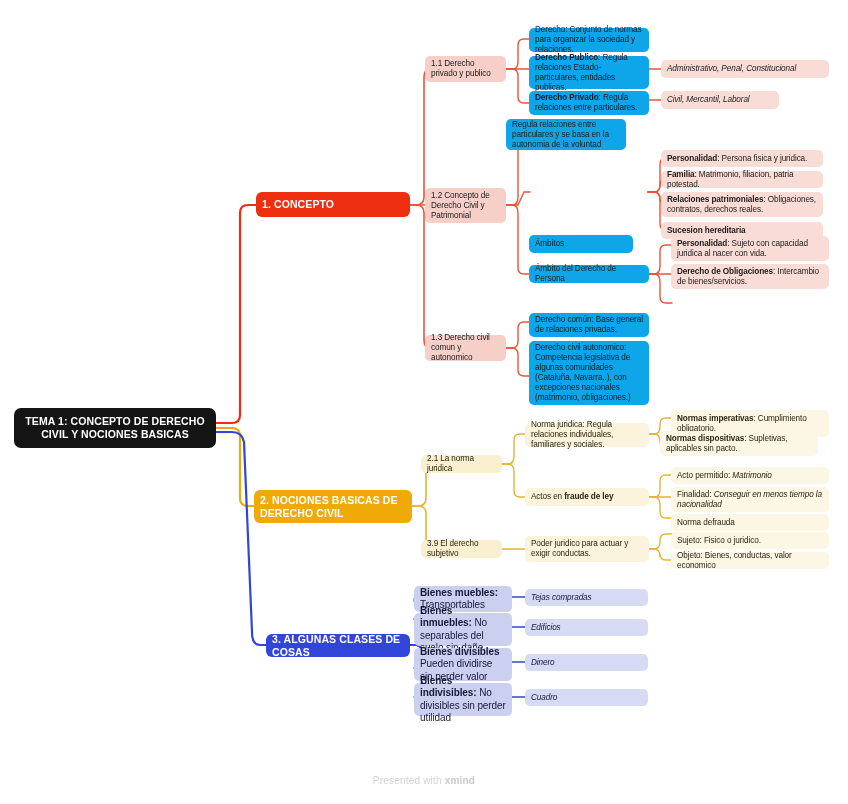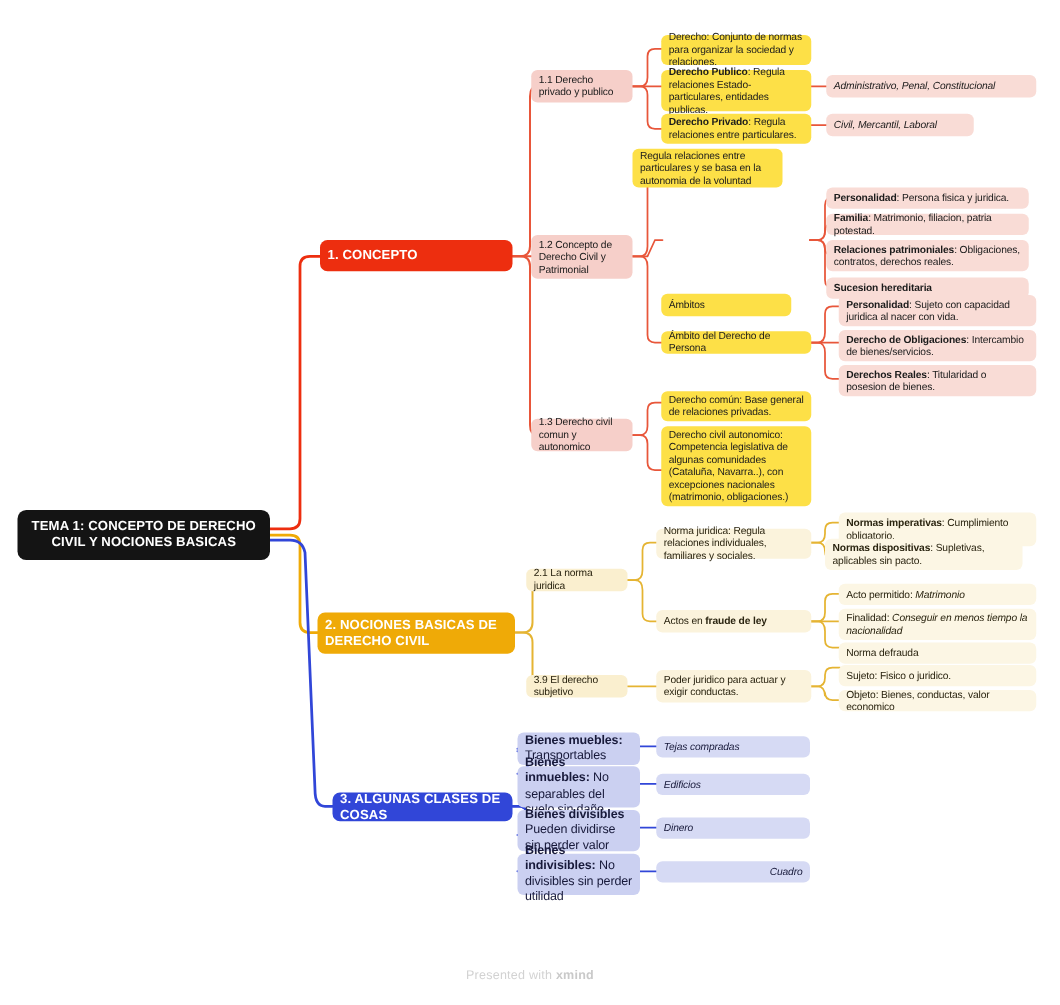--- a/index.html
+++ b/index.html
@@ -51,21 +51,21 @@
     color: #ffffff;
     border-radius: 6px;
     letter-spacing: 0.1px;
   }
   .main.red    { background: #ED2E0F; }
   .main.yellow { background: #EFAA07; }
   .main.blue   { background: #3146D8; }
 
   
   .n-red  { background: #F6CFC9; color: #1b1b1b; font-size: 8.2px; }
-  .n-red2 { background: #fde047; color: #1b1b1b; font-size: 8.2px; }
+  .n-red2 { background: #0ea5e9; color: #1b1b1b; font-size: 8.2px; }
   .n-red3 { background: #F9DCD6; color: #1b1b1b; font-size: 8.2px; }
 
   
   .n-yel  { background: #FAEFCF; color: #2a2410; font-size: 8.2px; }
   .n-yel2 { background: #FBF3DC; color: #2a2410; font-size: 8.2px; }
   .n-yel3 { background: #FCF6E4; color: #2a2410; font-size: 8.2px; }
 
   
   .n-blu  { background: #CBD0F1; color: #17193a; font-size: 10px; }
   .n-blu2 { background: #D6DAF4; color: #17193a; font-size: 8.2px; }
@@ -226,23 +226,20 @@
   </div>
 
   <div class="node n-red3" style="left:671px; top:236px; width:158px; height:25px;">
     <span><b>Personalidad</b><span>: Sujeto con capacidad juridica al nacer con vida.</span></span>
   </div>
 
   <div class="node n-red3" style="left:671px; top:264px; width:158px; height:25px;">
     <span><b>Derecho de Obligaciones</b><span>: Intercambio de bienes/servicios.</span></span>
   </div>
 
-  <div class="node n-red3" style="left:671px; top:292px; width:158px; height:25px;">
-    <span><b>Derechos Reales</b><span>: Titularidad o posesion de bienes.</span></span>
-  </div>
 
   <div class="node n-red" style="left:425px; top:335px; width:81px; height:26px;">
     <span>1.3 Derecho civil comun y autonomico</span>
   </div>
 
   <div class="node n-red2" style="left:529px; top:313px; width:120px; height:24px;">
     <span>Derecho común: Base general de relaciones privadas.</span>
   </div>
 
   <div class="node n-red2" style="left:529px; top:341px; width:120px; height:64px;">
@@ -314,21 +311,21 @@
   <div class="node n-blu" style="left:414px; top:648px; width:98px; height:33px;">
     <span><b>Bienes divisibles</b><span> Pueden dividirse sin perder valor</span></span>
   </div>
   <div class="node n-blu2" style="left:525px; top:654px; width:123px; height:17px;">
     <span style="font-style:italic;">Dinero</span>
   </div>
 
   <div class="node n-blu" style="left:414px; top:683px; width:98px; height:33px;">
     <span><b>Bienes indivisibles:</b><span> No divisibles sin perder utilidad</span></span>
   </div>
-  <div class="node n-blu2" style="left:525px; top:689px; width:123px; height:17px;text-align:right;">
+  <div class="node n-blu2" style="left:525px; top:689px; width:123px; height:17px;">
     <span style="font-style:italic;">Cuadro</span>
   </div>
 
   <div class="footer">
     <span>Presented with </span><b>xmind</b>
   </div>
 
 </div>
 
 </body></html>

